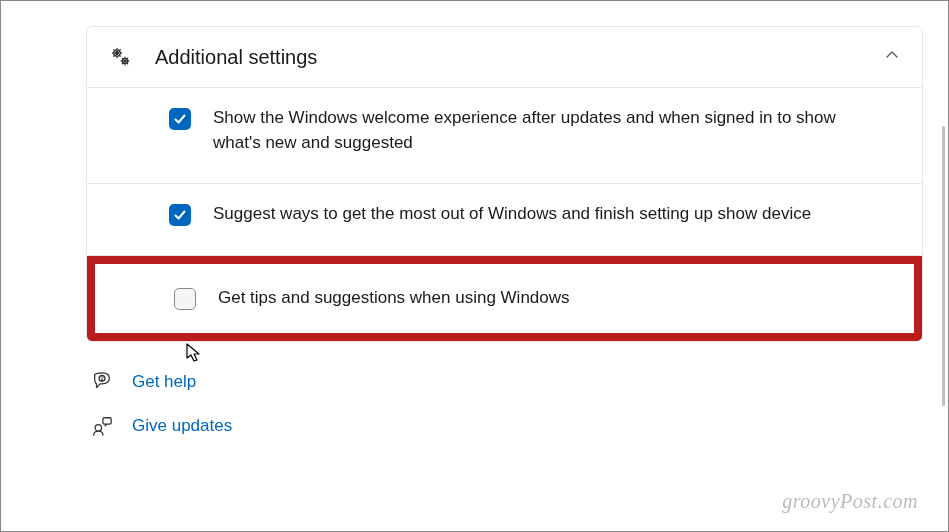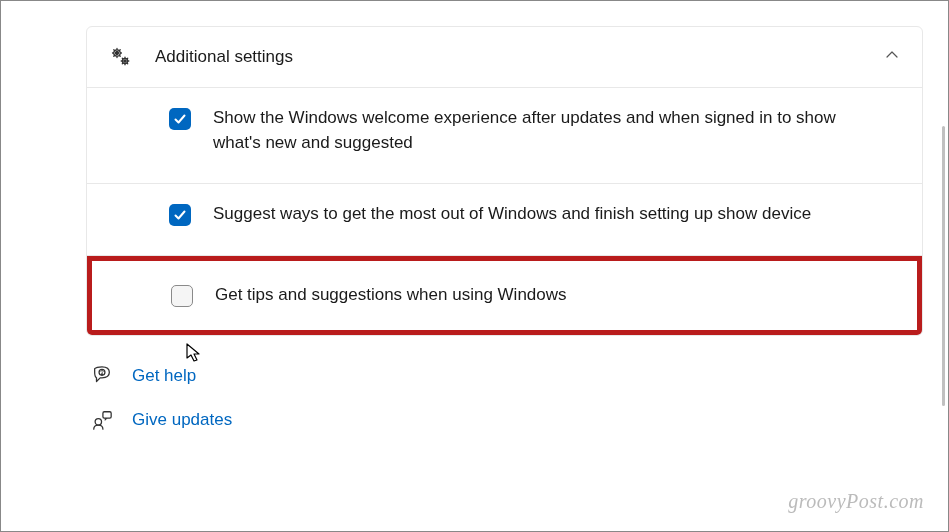--- a/index.html
+++ b/index.html
@@ -33,37 +33,37 @@
     }
     .panel-header .icon-wrap {
       width: 30px;
       display: flex;
       align-items: center;
       justify-content: flex-start;
       margin-right: 16px;
     }
     .panel-header .title {
       flex: 1;
-      font-size: 17px;
+      font-size: 20px;
       color: #1a1a1a;
     }
     .panel-header .chevron {
       color: #555;
     }
     .option-row {
       display: flex;
       align-items: flex-start;
       padding: 18px 48px 28px 82px;
       border-bottom: 1px solid #e8e8e8;
     }
     .option-row:last-child {
       border-bottom: none;
     }
     .option-row.highlighted {
-      border: 5px solid #b91c1c;
+      border: 8px solid #b91c1c;
       padding: 22px 27px 22px 79px;
       position: relative;
     }
     .checkbox {
       width: 22px;
       height: 22px;
       border-radius: 5px;
       margin-right: 22px;
       flex-shrink: 0;
       display: flex;
@@ -105,21 +105,21 @@
       color: #333;
     }
     .link-row a {
       color: #0067c0;
       text-decoration: none;
       font-size: 17px;
     }
     .watermark {
       position: absolute;
       bottom: 18px;
-      right: 24px;
+      right: 30px;
       font-family: Georgia, serif;
       font-style: italic;
       font-size: 20px;
       color: #bbb;
       letter-spacing: 0.5px;
     }
     .scrollbar {
       position: absolute;
       right: 3px;
       top: 25px;

